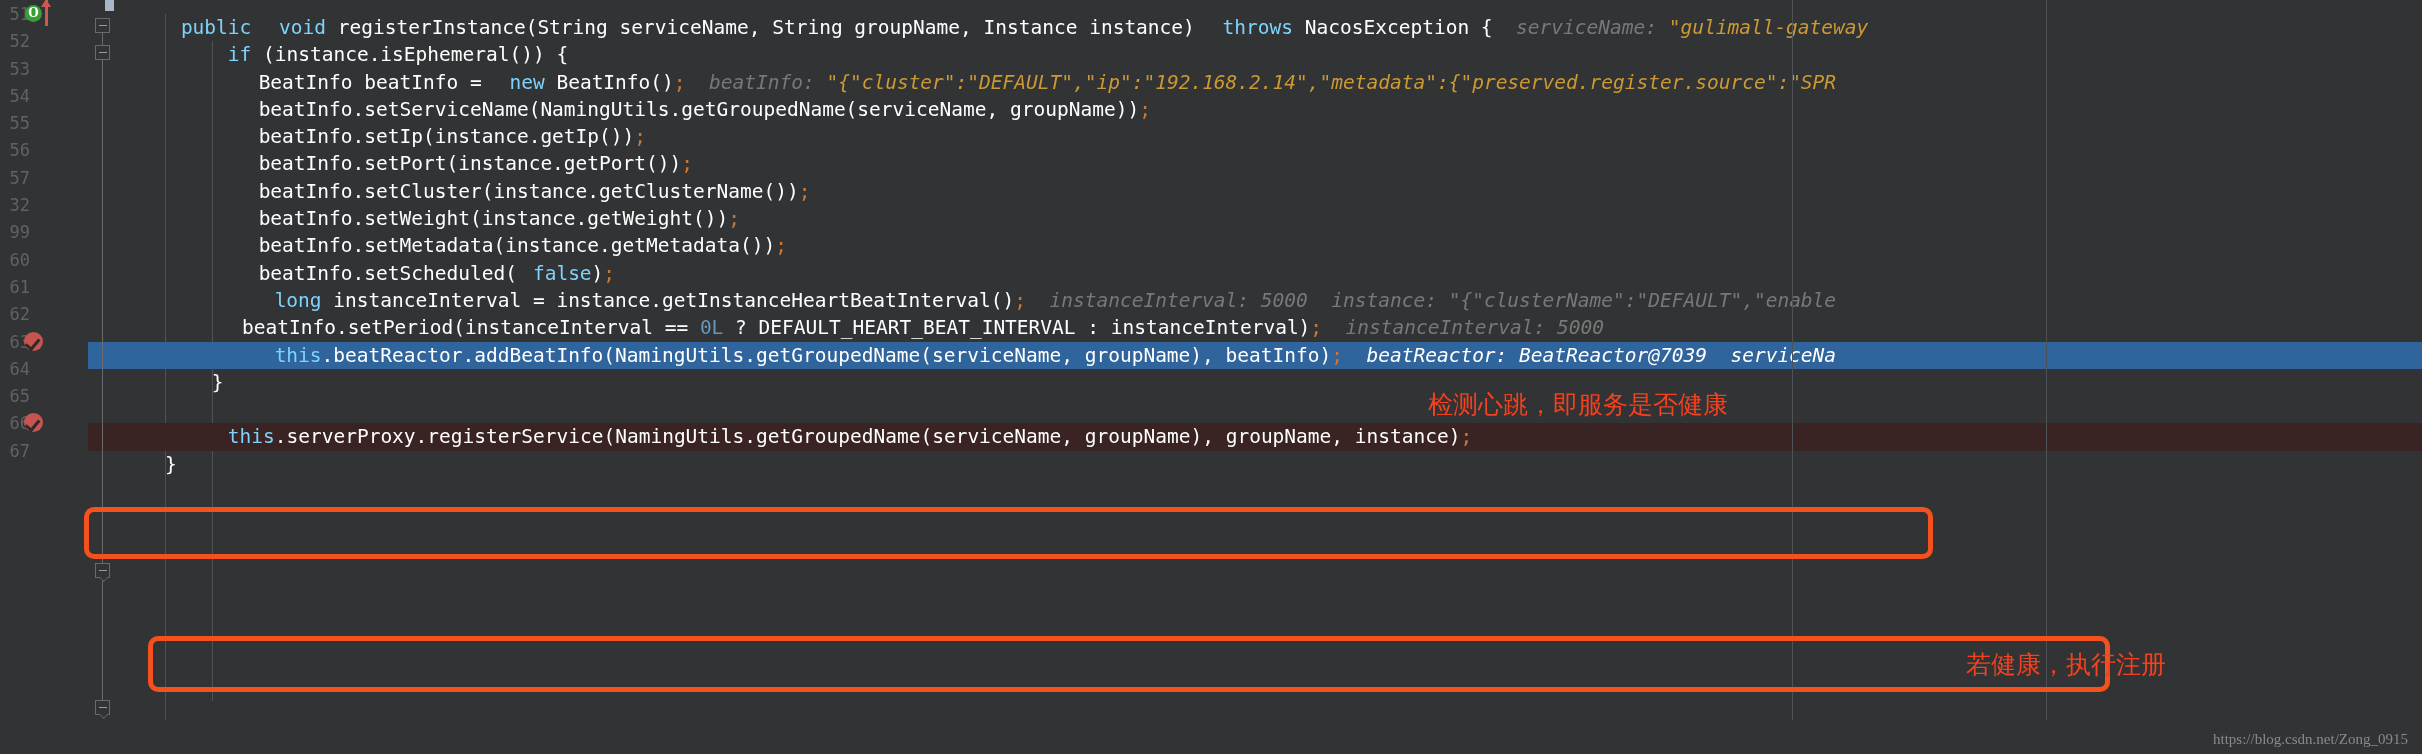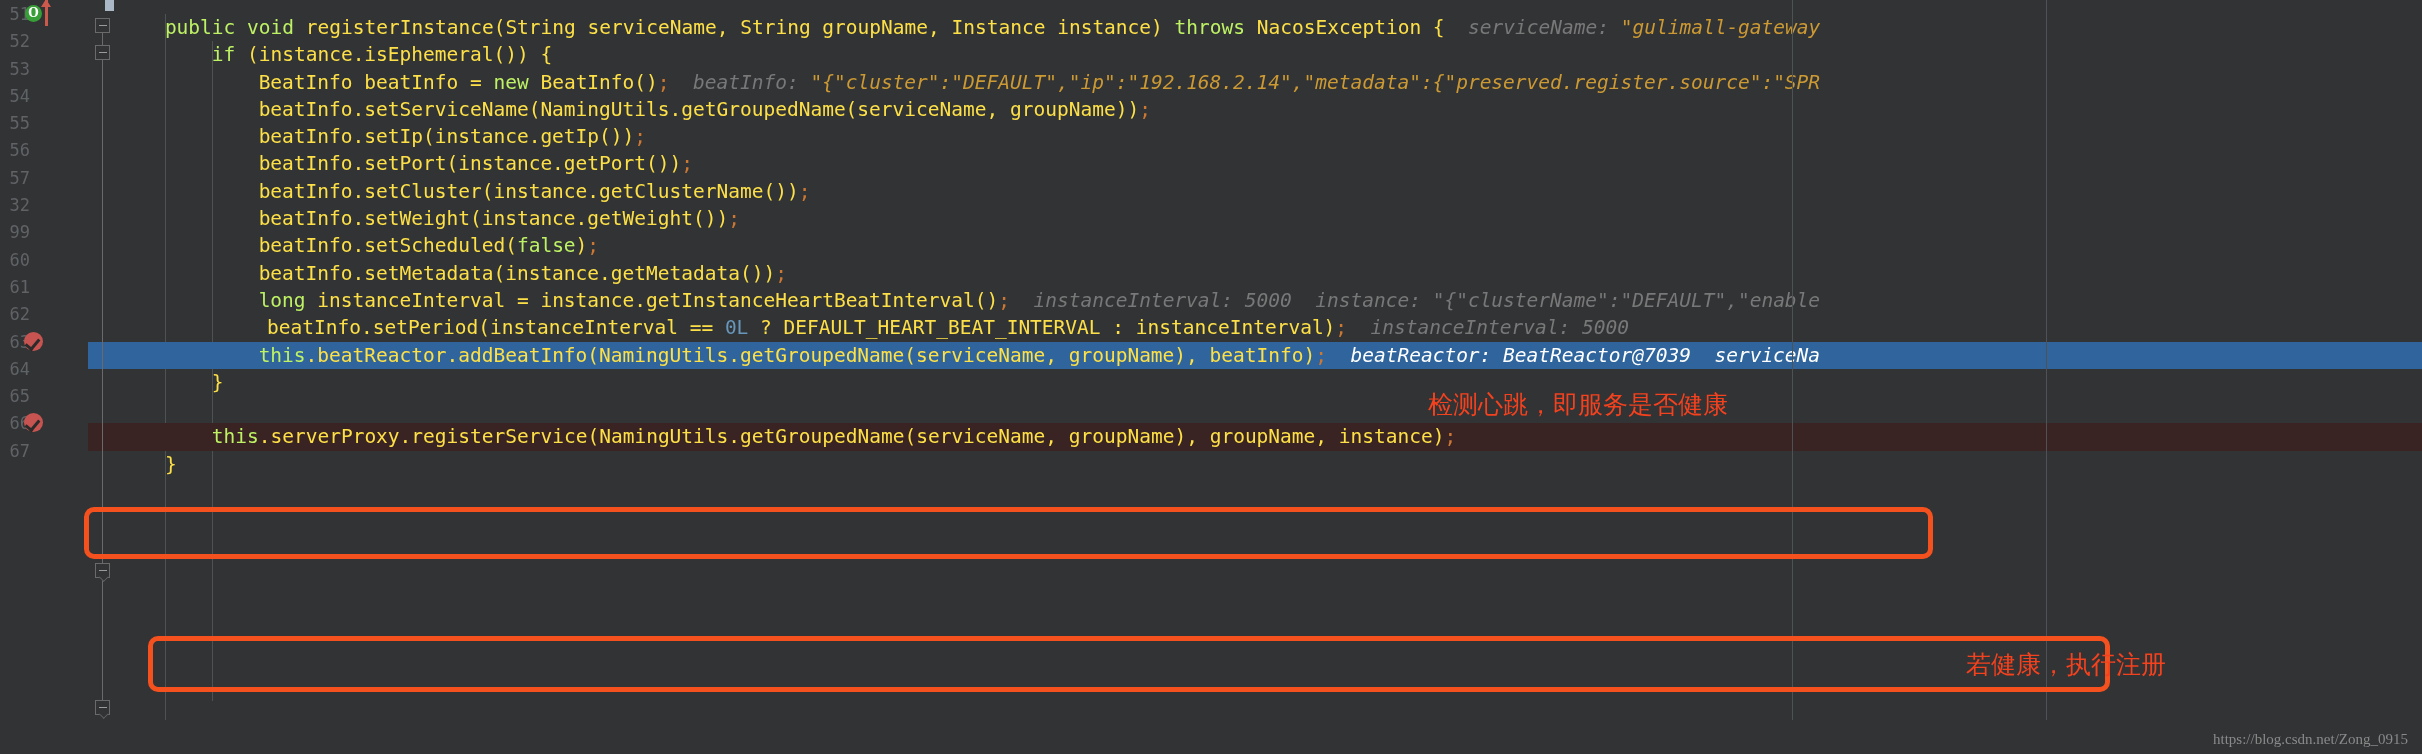--- a/index.html
+++ b/index.html
@@ -188,22 +188,22 @@
     white-space: pre;
   }
   .row.sel {
     background: #2f659c;
   }
   .row.bpline {
     background: #3a2323;
   }
 
   
-  .kw    { color: #bef264; }
-  .id    { color: #fde047; }
+  .kw    { color: #7dd3fc; margin-left: 16px; }
+  .id    { color: #ffffff; }
   .semi  { color: #cc7832; }
   .num   { color: #6897bb; }
   .hint  { color: #787878; font-style: italic; }
   .hintstr { color: #cc9933; font-style: italic; }
   .sel .hint, .sel .hintv { color: #ffffff; }
 
   
   .redbox {
     position: absolute;
     border: 5px solid #f4511e;
@@ -290,24 +290,24 @@
 
   <div class="code-area" id="code-area">
       <div class="row" id="line-51"><span class="txt" style="left: 164.88px;"><span class="kw">public</span><span class="id"> </span><span class="kw">void</span><span class="id"> </span><span class="id">registerInstance(String serviceName, String groupName, Instance instance) </span><span class="kw">throws</span><span class="id"> </span><span class="id">NacosException {</span><span class="id">  </span><span class="hint">serviceName: </span><span class="hintstr">"gulimall-gateway</span></span></div>
       <div class="row" id="line-52"><span class="txt" style="left: 211.76px;"><span class="kw">if</span><span class="id"> (instance.isEphemeral()) {</span></span></div>
       <div class="row" id="line-53"><span class="txt" style="left: 258.64px;"><span class="id">BeatInfo beatInfo = </span><span class="kw">new</span><span class="id"> BeatInfo()</span><span class="semi">;</span><span class="id">  </span><span class="hint">beatInfo: </span><span class="hintstr">"{"cluster":"DEFAULT","ip":"192.168.2.14","metadata":{"preserved.register.source":"SPR</span></span></div>
       <div class="row" id="line-54"><span class="txt" style="left: 258.64px;"><span class="id">beatInfo.setServiceName(NamingUtils.getGroupedName(serviceName, groupName))</span><span class="semi">;</span></span></div>
       <div class="row" id="line-55"><span class="txt" style="left: 258.64px;"><span class="id">beatInfo.setIp(instance.getIp())</span><span class="semi">;</span></span></div>
       <div class="row" id="line-56"><span class="txt" style="left: 258.64px;"><span class="id">beatInfo.setPort(instance.getPort())</span><span class="semi">;</span></span></div>
       <div class="row" id="line-57"><span class="txt" style="left: 258.64px;"><span class="id">beatInfo.setCluster(instance.getClusterName())</span><span class="semi">;</span></span></div>
       <div class="row" id="line-58"><span class="txt" style="left: 258.64px;"><span class="id">beatInfo.setWeight(instance.getWeight())</span><span class="semi">;</span></span></div>
+      <div class="row" id="line-59"><span class="txt" style="left: 258.64px;"><span class="id">beatInfo.setMetadata(instance.getMetadata())</span><span class="semi">;</span></span></div>
       <div class="row" id="line-60"><span class="txt" style="left: 258.64px;"><span class="id">beatInfo.setScheduled(</span><span class="kw">false</span><span class="id">)</span><span class="semi">;</span></span></div>
-      <div class="row" id="line-59"><span class="txt" style="left: 258.64px;"><span class="id">beatInfo.setMetadata(instance.getMetadata())</span><span class="semi">;</span></span></div>
       <div class="row" id="line-61"><span class="txt" style="left: 258.64px;"><span class="kw">long</span><span class="id"> instanceInterval = instance.getInstanceHeartBeatInterval()</span><span class="semi">;</span><span class="id">  </span><span class="hint">instanceInterval: 5000</span><span class="id">  </span><span class="hint">instance: </span><span class="hint">"{"clusterName":"DEFAULT","enable</span></span></div>
-      <div class="row" id="line-62"><span class="txt" style="left: 267px;"><span class="id">beatInfo.setPeriod(instanceInterval == </span><span class="num">0L</span><span class="id"> ? DEFAULT_HEART_BEAT_INTERVAL : instanceInterval)</span><span class="semi">;</span><span class="id">  </span><span class="hint">instanceInterval: 5000</span></span></div>
+      <div class="row" id="line-62"><span class="txt" style="left: 242px;"><span class="id">beatInfo.setPeriod(instanceInterval == </span><span class="num">0L</span><span class="id"> ? DEFAULT_HEART_BEAT_INTERVAL : instanceInterval)</span><span class="semi">;</span><span class="id">  </span><span class="hint">instanceInterval: 5000</span></span></div>
       <div class="row sel" id="line-63"><span class="txt" style="left: 258.64px;"><span class="kw">this</span><span class="id">.beatReactor.addBeatInfo(NamingUtils.getGroupedName(serviceName, groupName), beatInfo)</span><span class="semi">;</span><span class="id">  </span><span class="hint">beatReactor: BeatReactor@7039</span><span class="id">  </span><span class="hint">serviceNa</span></span></div>
       <div class="row" id="line-64"><span class="txt" style="left: 211.76px;"><span class="id">}</span></span></div>
       <div class="row" id="line-65"><span class="txt" style="left: 118px;"></span></div>
       <div class="row bpline" id="line-66"><span class="txt" style="left: 211.76px;"><span class="kw">this</span><span class="id">.serverProxy.registerService(NamingUtils.getGroupedName(serviceName, groupName), groupName, instance)</span><span class="semi">;</span></span></div>
       <div class="row" id="line-67"><span class="txt" style="left: 164.88px;"><span class="id">}</span></span></div>
     </div>
 
   <div class="gutter" id="gutter">
       <div class="gutter-line">
         <div class="ln">51</div>

